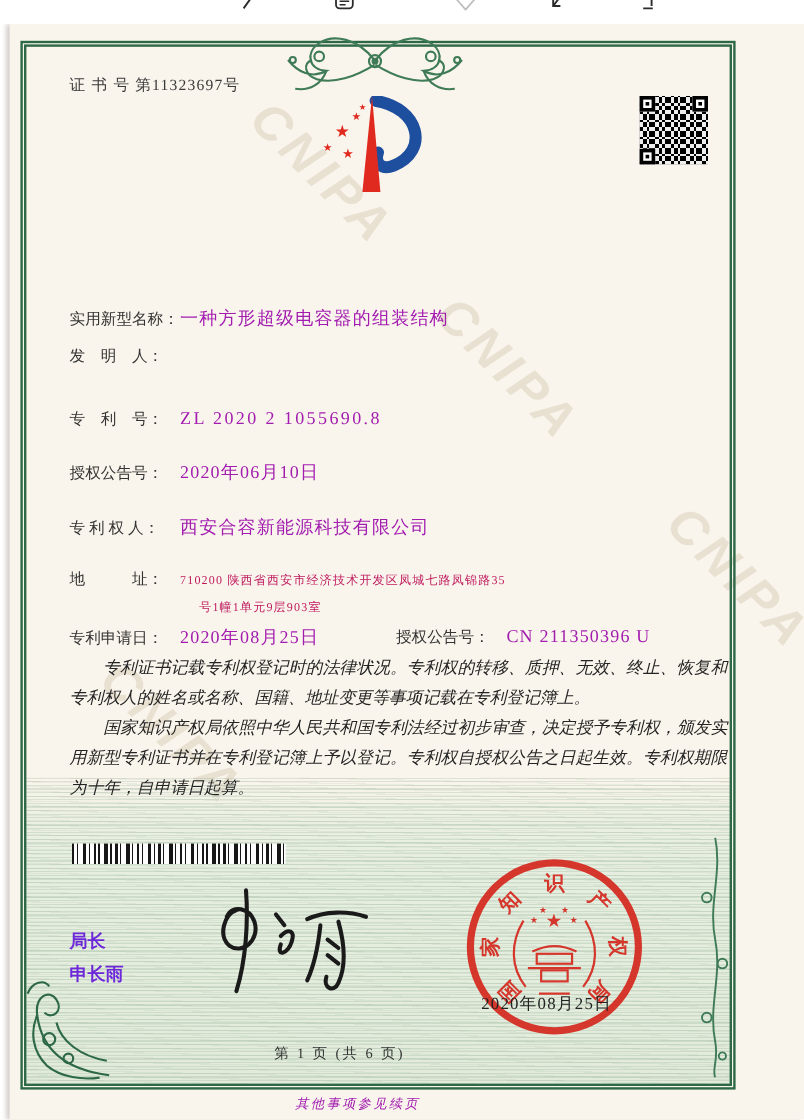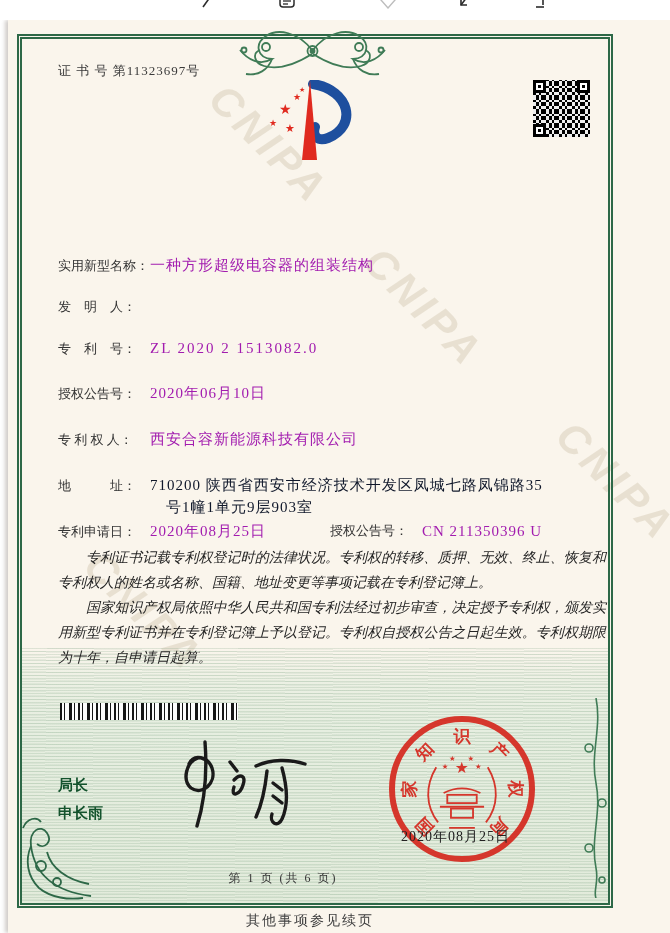--- a/index.html
+++ b/index.html
@@ -41,46 +41,46 @@
   .qr .f{position:absolute;width:13px;height:13px;border:3px solid #000;background:#fff;box-sizing:border-box;}
   .qr .f::after{content:"";position:absolute;left:2px;top:2px;width:3px;height:3px;background:#000;}
   .qr .f1{left:0;top:0}.qr .f2{right:0;top:0}.qr .f3{left:0;bottom:0}
 
   .title{position:absolute;left:130px;top:148px;width:340px;text-align:center;
          font-size:35px;font-weight:bold;letter-spacing:4px;color:#151515;}
 
   .row{position:absolute;left:50px;display:flex;align-items:baseline;white-space:nowrap;}
   .lab{width:92px;flex:none;font-size:13px;color:#333;}
   .val{font-size:15px;letter-spacing:1px;color:#a21caf;}
-  .addrval{font-size:15px;letter-spacing:1px;color:#0f172a;line-height:22px;white-space:nowrap;}
+  .addrval{font-size:10px;letter-spacing:1px;color:#be185d;line-height:22px;white-space:nowrap;}
   .addrval .l2{padding-left:16px;}
   .g2{position:absolute;left:272px;top:0;display:flex;align-items:center;white-space:nowrap;}
 
   .paras{position:absolute;left:50px;top:525px;width:548px;font-size:14px;line-height:25px;
          font-style:italic;color:#242424;text-align:justify;}
   .paras p{margin:0;text-indent:2em;}
 
   .barcode{position:absolute;left:52px;top:683px;width:178px;height:17px;background:
      repeating-linear-gradient(90deg,#161616 0 2px,#fdfdfd 2px 4px,#161616 4px 5px,#fdfdfd 5px 9px,
      #161616 9px 12px,#fdfdfd 12px 14px,#161616 14px 15px,#fdfdfd 15px 18px);}
 
   .director{position:absolute;left:50px;top:751px;font-family:"Liberation Sans","DejaVu Sans",sans-serif;
-            font-weight:bold;font-size:15px;color:#14532d;line-height:28px;}
+            font-weight:bold;font-size:15px;color:#6d28d9;line-height:28px;}
   .signature{position:absolute;left:160px;top:718px;}
 
   .seal{position:absolute;left:381px;top:696px;width:146px;height:146px;border:6px solid #d5281e;
         border-radius:50%;box-sizing:border-box;opacity:.92;z-index:4;}
   .sc{position:absolute;left:50%;top:50%;font-size:17px;font-weight:bold;color:#d5281e;
       transform:translate(-50%,-50%) rotate(var(--a)) translateY(-53px);}
   .emblem{position:absolute;left:50%;top:50%;transform:translate(-50%,-46%);}
   .sealdate{position:absolute;left:393px;top:808px;font-size:14px;letter-spacing:1px;color:#222;z-index:5;}
 
   .pgfoot{position:absolute;left:125px;top:850px;width:300px;text-align:center;font-size:12px;
           letter-spacing:2px;color:#333;}
-  .note{position:absolute;left:238px;top:892px;font-size:14px;letter-spacing:2px;color:#404040;}
+  .note{position:absolute;left:238px;top:892px;font-size:11px;font-style:italic;letter-spacing:2px;color:#a21caf;}
 
   .orn{position:absolute;z-index:4;}
 </style>
 </head>
 <body>
 
 <div class="vbar">
   <svg style="left:199px" width="18" height="18">
     <line x1="14" y1="2" x2="4" y2="16" stroke="#2b2b2b" stroke-width="1.6"></line>
   </svg>
@@ -167,26 +167,26 @@
       <div class="f f1"></div>
         <div class="f f2"></div>
         <div class="f f3"></div>
     </div>
 
 
     <div class="row" style="top:236px">
       <span class="lab">实用新型名称：</span>
       <span class="val">一种方形超级电容器的组装结构</span>
     </div>
-    <div class="row" style="top:278px">
+    <div class="row" style="top:268px">
       <span class="lab">发　明　人：</span>
     </div>
     <div class="row" style="top:320px">
       <span class="lab">专　利　号：</span>
-      <span class="val" style="letter-spacing:2px">ZL 2020 2 1513082.0</span>
+      <span class="val" style="letter-spacing:2px">ZL 2020 2 1055690.8</span>
     </div>
     <div class="row" style="top:364px">
       <span class="lab">授权公告号：</span>
       <span class="val">2020年06月10日</span>
     </div>
     <div class="row" style="top:410px">
       <span class="lab">专 利 权 人：</span>
       <span class="val">西安合容新能源科技有限公司</span>
     </div>
     <div class="row" style="top:454px">

